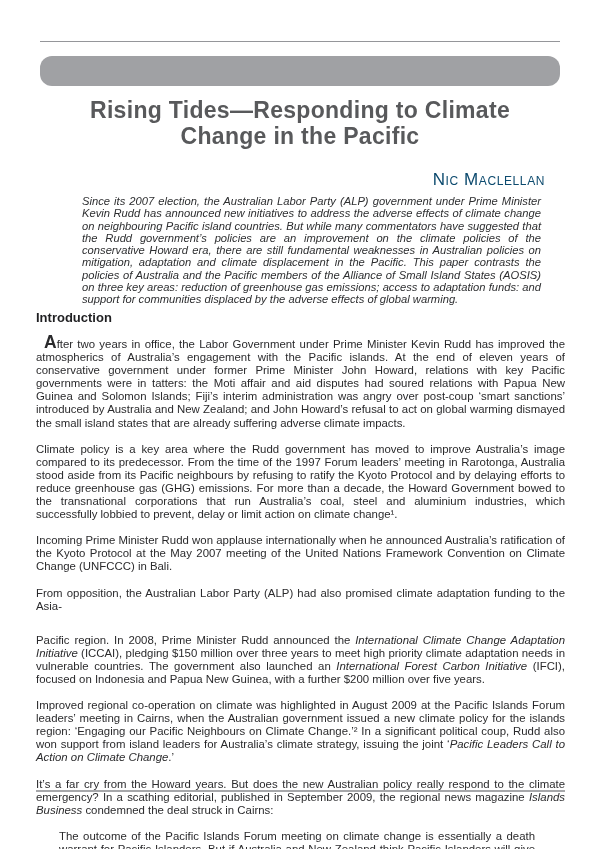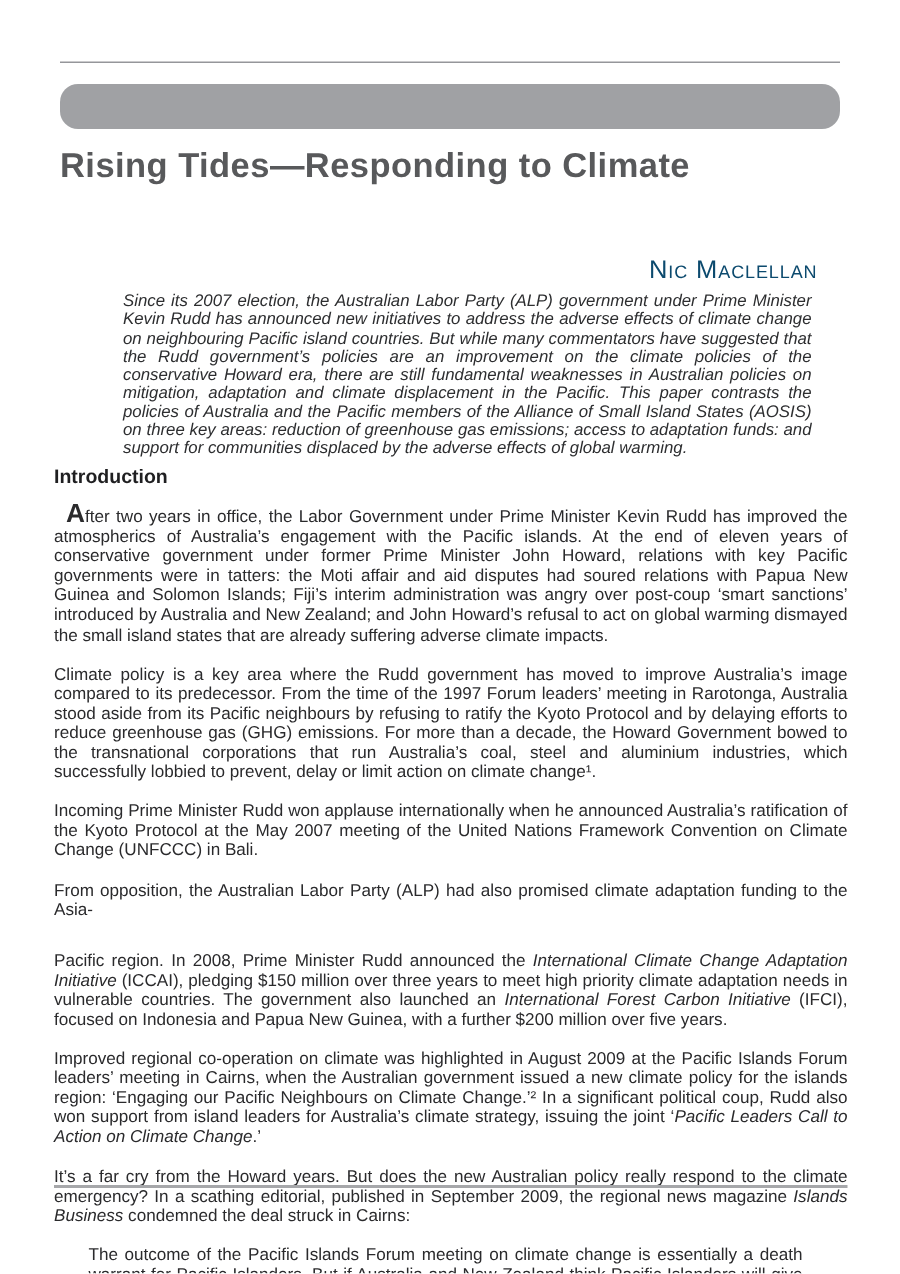--- a/index.html
+++ b/index.html
@@ -1,20 +1,20 @@
 <!DOCTYPE html>
 <html><head>
 <meta charset="utf-8">
 <style>
   html,body{margin:0;padding:0;background:#ffffff;}
   .page{position:relative;width:600px;height:849px;background:#ffffff;overflow:hidden;
         font-family:"Liberation Sans",sans-serif;color:#2a2a2c;}
   .top-rule{position:absolute;left:40px;top:41px;width:520px;height:0;border-top:1.5px solid #95969a;}
   .header-bar{position:absolute;left:40px;top:56px;width:520px;height:30px;border-radius:12px;background:#a0a1a4;}
-  .title{position:absolute;left:40px;top:97px;width:520px;margin:0;
+  .title{position:absolute;left:40px;top:97px;width:520px;margin:0;text-align:center;
          font-size:23px;line-height:26px;font-weight:700;color:#58595b;letter-spacing:0.3px;}
   .title span{display:block;}
   .author{position:absolute;left:80px;top:170px;width:465px;text-align:right;
           font-variant:small-caps;font-size:17px;letter-spacing:0.6px;color:#0c4a6e;}
   .abstract{position:absolute;left:82px;top:195px;width:459px;font-style:italic;
             font-size:11.2px;line-height:12.3px;text-align:justify;color:#2d2e30;}
   .section-heading{position:absolute;left:36px;top:310px;margin:0;font-size:13px;font-weight:700;color:#1f1f21;}
   .columns{position:absolute;left:36px;top:337px;width:529px;display:flex;gap:8px;flex-direction:column;}
   .col{flex:1;min-width:0;font-size:11.4px;line-height:13.1px;text-align:justify;color:#2a2a2c;}
   .col p{margin:0 0 13px 0;}
@@ -28,20 +28,21 @@
   i{font-style:italic;}
 </style>
 </head>
 <body>
 
 <div class="page">
   <div class="top-rule" style="border-top-color: rgb(149, 150, 154);"></div>
   <div class="header-bar" style="background: rgb(160, 161, 164);"></div>
   <h1 class="title" style="color: rgb(88, 89, 91);">
     <span>Rising Tides—Responding to Climate</span>
+    <span>Change in the Pacific</span>
   </h1>
   <div class="author">Nic Maclellan</div>
   <div class="abstract">Since its 2007 election, the Australian Labor Party (ALP) government under Prime Minister Kevin Rudd has announced new initiatives to address the adverse effects of climate change on neighbouring Pacific island countries. But while many commentators have suggested that the Rudd government’s policies are an improvement on the climate policies of the conservative Howard era, there are still fundamental weaknesses in Australian policies on mitigation, adaptation and climate displacement in the Pacific. This paper contrasts the policies of Australia and the Pacific members of the Alliance of Small Island States (AOSIS) on three key areas: reduction of greenhouse gas emissions; access to adaptation funds: and support for communities displaced by the adverse effects of global warming.</div>
   <h2 class="section-heading">Introduction</h2>
   <div class="columns">
     <div class="col" style="color: rgb(42, 42, 44);">
         <p><span class="initial">A</span><span>fter two years in office, the Labor Government under Prime Minister Kevin Rudd has improved the atmospherics of Australia’s engagement with the Pacific islands. At the end of eleven years of conservative government under former Prime Minister John Howard, relations with key Pacific governments were in tatters: the Moti affair and aid disputes had soured relations with Papua New Guinea and Solomon Islands; Fiji’s interim administration was angry over post-coup ‘smart sanctions’ introduced by Australia and New Zealand; and John Howard’s refusal to act on global warming dismayed the small island states that are already suffering adverse climate impacts.</span></p>
         <p><span>Climate policy is a key area where the Rudd government has moved to improve Australia’s image compared to its predecessor. From the time of the 1997 Forum leaders’ meeting in Rarotonga, Australia stood aside from its Pacific neighbours by refusing to ratify the Kyoto Protocol and by delaying efforts to reduce greenhouse gas (GHG) emissions. For more than a decade, the Howard Government bowed to the transnational corporations that run Australia’s coal, steel and aluminium industries, which successfully lobbied to prevent, delay or limit action on climate change¹.</span></p>
         <p><span>Incoming Prime Minister Rudd won applause internationally when he announced Australia’s ratification of the Kyoto Protocol at the May 2007 meeting of the United Nations Framework Convention on Climate Change (UNFCCC) in Bali.</span></p>
         <p><span>From opposition, the Australian Labor Party (ALP) had also promised climate adaptation funding to the Asia-</span></p>

